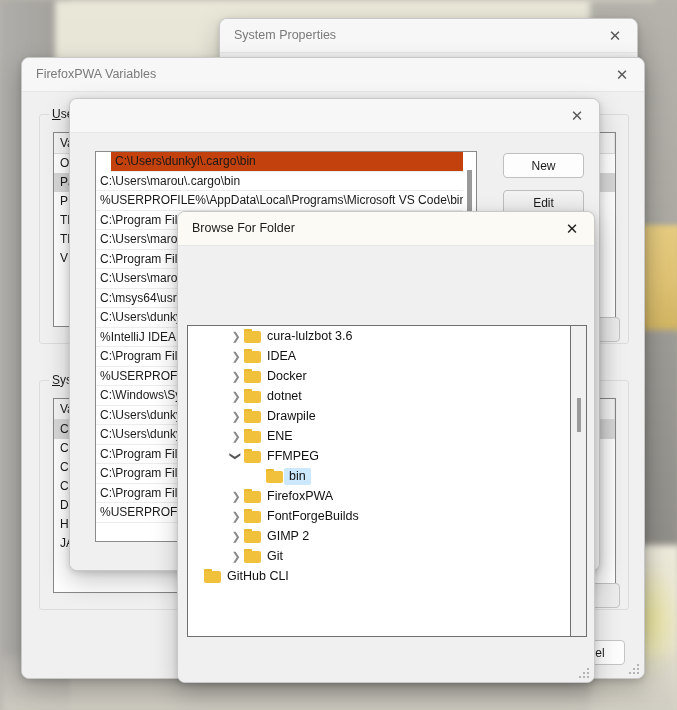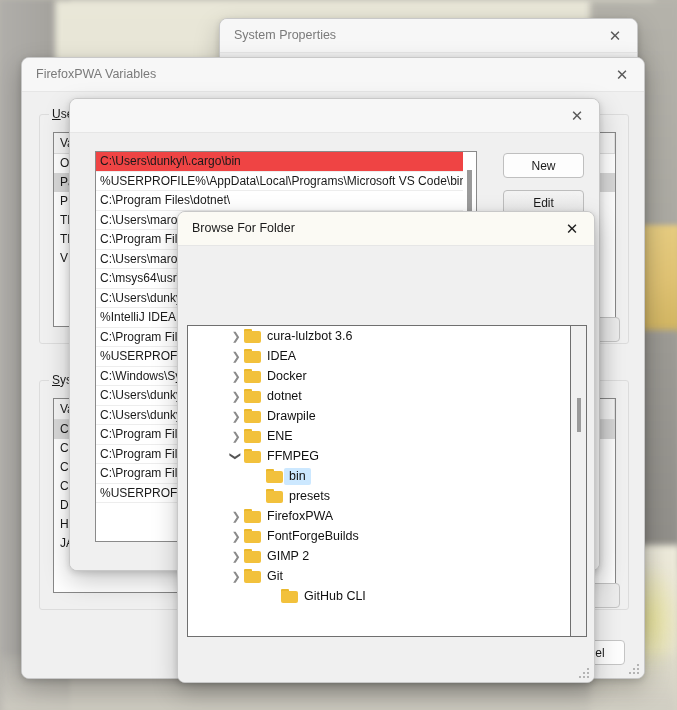--- a/index.html
+++ b/index.html
@@ -70,21 +70,21 @@
 
   
   #editvar { left:69px; top:98px; width:531px; height:473px; }
   #editvar .body { position:absolute; left:0; right:0; top:34px; bottom:0;
       background:#f0f0f0; border-radius:0 0 7px 7px; }
   #pathlist { position:absolute; left:25px; top:18px; width:382px; height:391px;
       background:#fff; border:1px solid #8a8a8a; overflow:hidden; }
   #pathlist .prow { height:19.5px; line-height:19.5px; padding-left:4px;
       font-size:12px; white-space:nowrap; overflow:hidden;
       border-bottom:1px solid #ededed; }
-  #pathlist .prow.sel { background:#ef4444; }
+  #pathlist .prow.sel { background:#c2410c;margin-left:15px; }
   #pathlist .vsb { position:absolute; right:0; top:0; width:13px; height:100%;
       background:#fff; }
   #pathlist .vsb .thumb { position:absolute; left:4px; top:18px; width:5px; height:55px;
       background:#9a9a9a; }
   .ebtn { position:absolute; left:433px; width:81px; height:25px;
       background:#fdfdfd; border:1px solid #bfbfbf; border-radius:4px;
       font-size:12px; display:flex; align-items:center; justify-content:center; }
   .ebtn.g { background:linear-gradient(180deg,#f3f3f3,#e7e7e7); border-color:#bdbdbd; }
 
   
@@ -197,20 +197,21 @@
 </div>
 
 <div class="win" id="editvar">
   <div class="titlebar">
     <span class="closebtn">✕</span>
   </div>
   <div class="body">
     <div id="pathlist">
       <div id="pathrows">
           <div class="prow sel">C:\Users\dunkyl\.cargo\bin</div>
+          <div class="prow">C:\Users\marou\.cargo\bin</div>
           <div class="prow">%USERPROFILE%\AppData\Local\Programs\Microsoft VS Code\bin</div>
           <div class="prow">C:\Program Files\dotnet\</div>
           <div class="prow">C:\Users\marou\AppData\Local\Programs\Python\Python310\Scripts\</div>
           <div class="prow">C:\Program Files\Git\cmd</div>
           <div class="prow">C:\Users\marou\AppData\Roaming\npm</div>
           <div class="prow">C:\msys64\usr\bin</div>
           <div class="prow">C:\Users\dunkyl\AppData\Local\Microsoft\WindowsApps</div>
           <div class="prow">%IntelliJ IDEA Community Edition%</div>
           <div class="prow">C:\Program Files\PowerShell\7\</div>
           <div class="prow">%USERPROFILE%\.dotnet\tools</div>
@@ -307,28 +308,20 @@
             <span class="lbl">FFMPEG</span>
           </div>
           <div class="tnode selected" style="padding-left: 62px;">
             <span class="chev"></span>
             <span class="fold">
               <b></b>
               <i></i>
             </span>
             <span class="lbl">bin</span>
           </div>
-          <div class="tnode" style="padding-left: 62px;">
-            <span class="chev"></span>
-            <span class="fold">
-              <b></b>
-              <i></i>
-            </span>
-            <span class="lbl">presets</span>
-          </div>
           <div class="tnode" style="padding-left: 40px;">
             <span class="chev">❯</span>
             <span class="fold">
               <b></b>
               <i></i>
             </span>
             <span class="lbl">FirefoxPWA</span>
           </div>
           <div class="tnode" style="padding-left: 40px;">
             <span class="chev">❯</span>
@@ -347,21 +340,21 @@
             <span class="lbl">GIMP 2</span>
           </div>
           <div class="tnode" style="padding-left: 40px;">
             <span class="chev">❯</span>
             <span class="fold">
               <b></b>
               <i></i>
             </span>
             <span class="lbl">Git</span>
           </div>
-          <div class="tnode" style="padding-left: 40px; margin-left: 37px;">
+          <div class="tnode" style="">
             <span class="chev"></span>
             <span class="fold">
               <b></b>
               <i></i>
             </span>
             <span class="lbl">GitHub CLI</span>
           </div>
         </div>
       <div class="tsb">
         <div class="thumb"></div>

